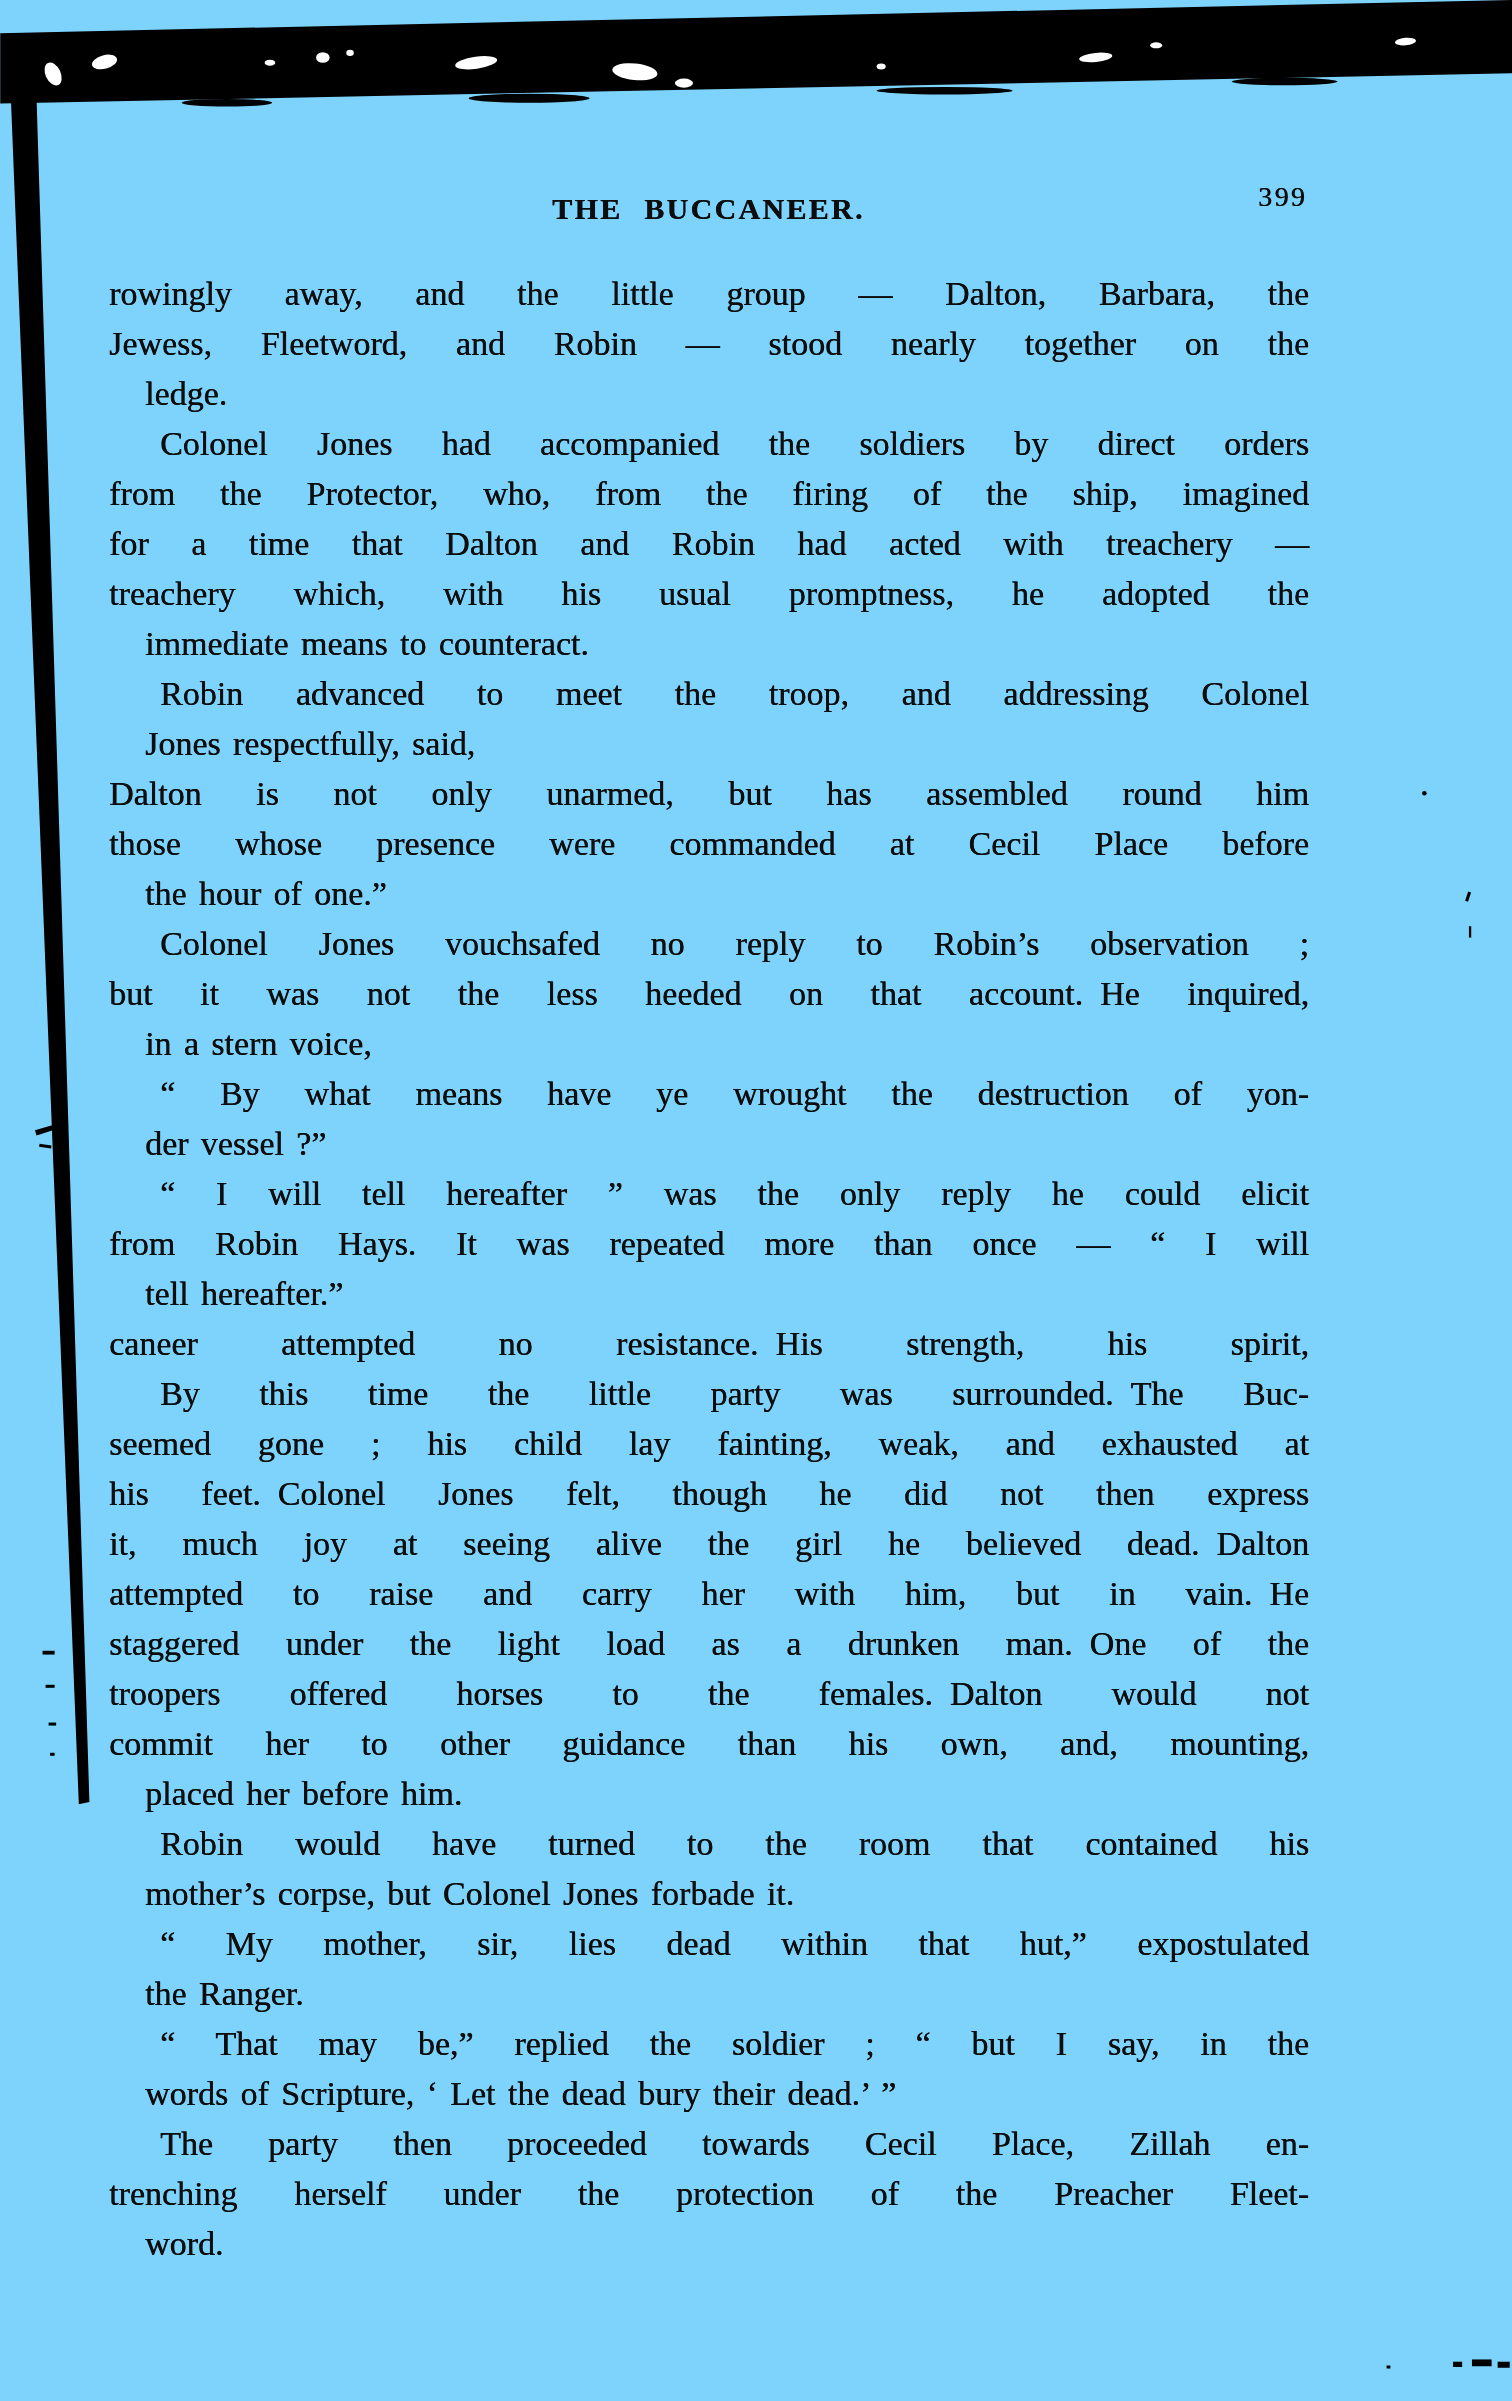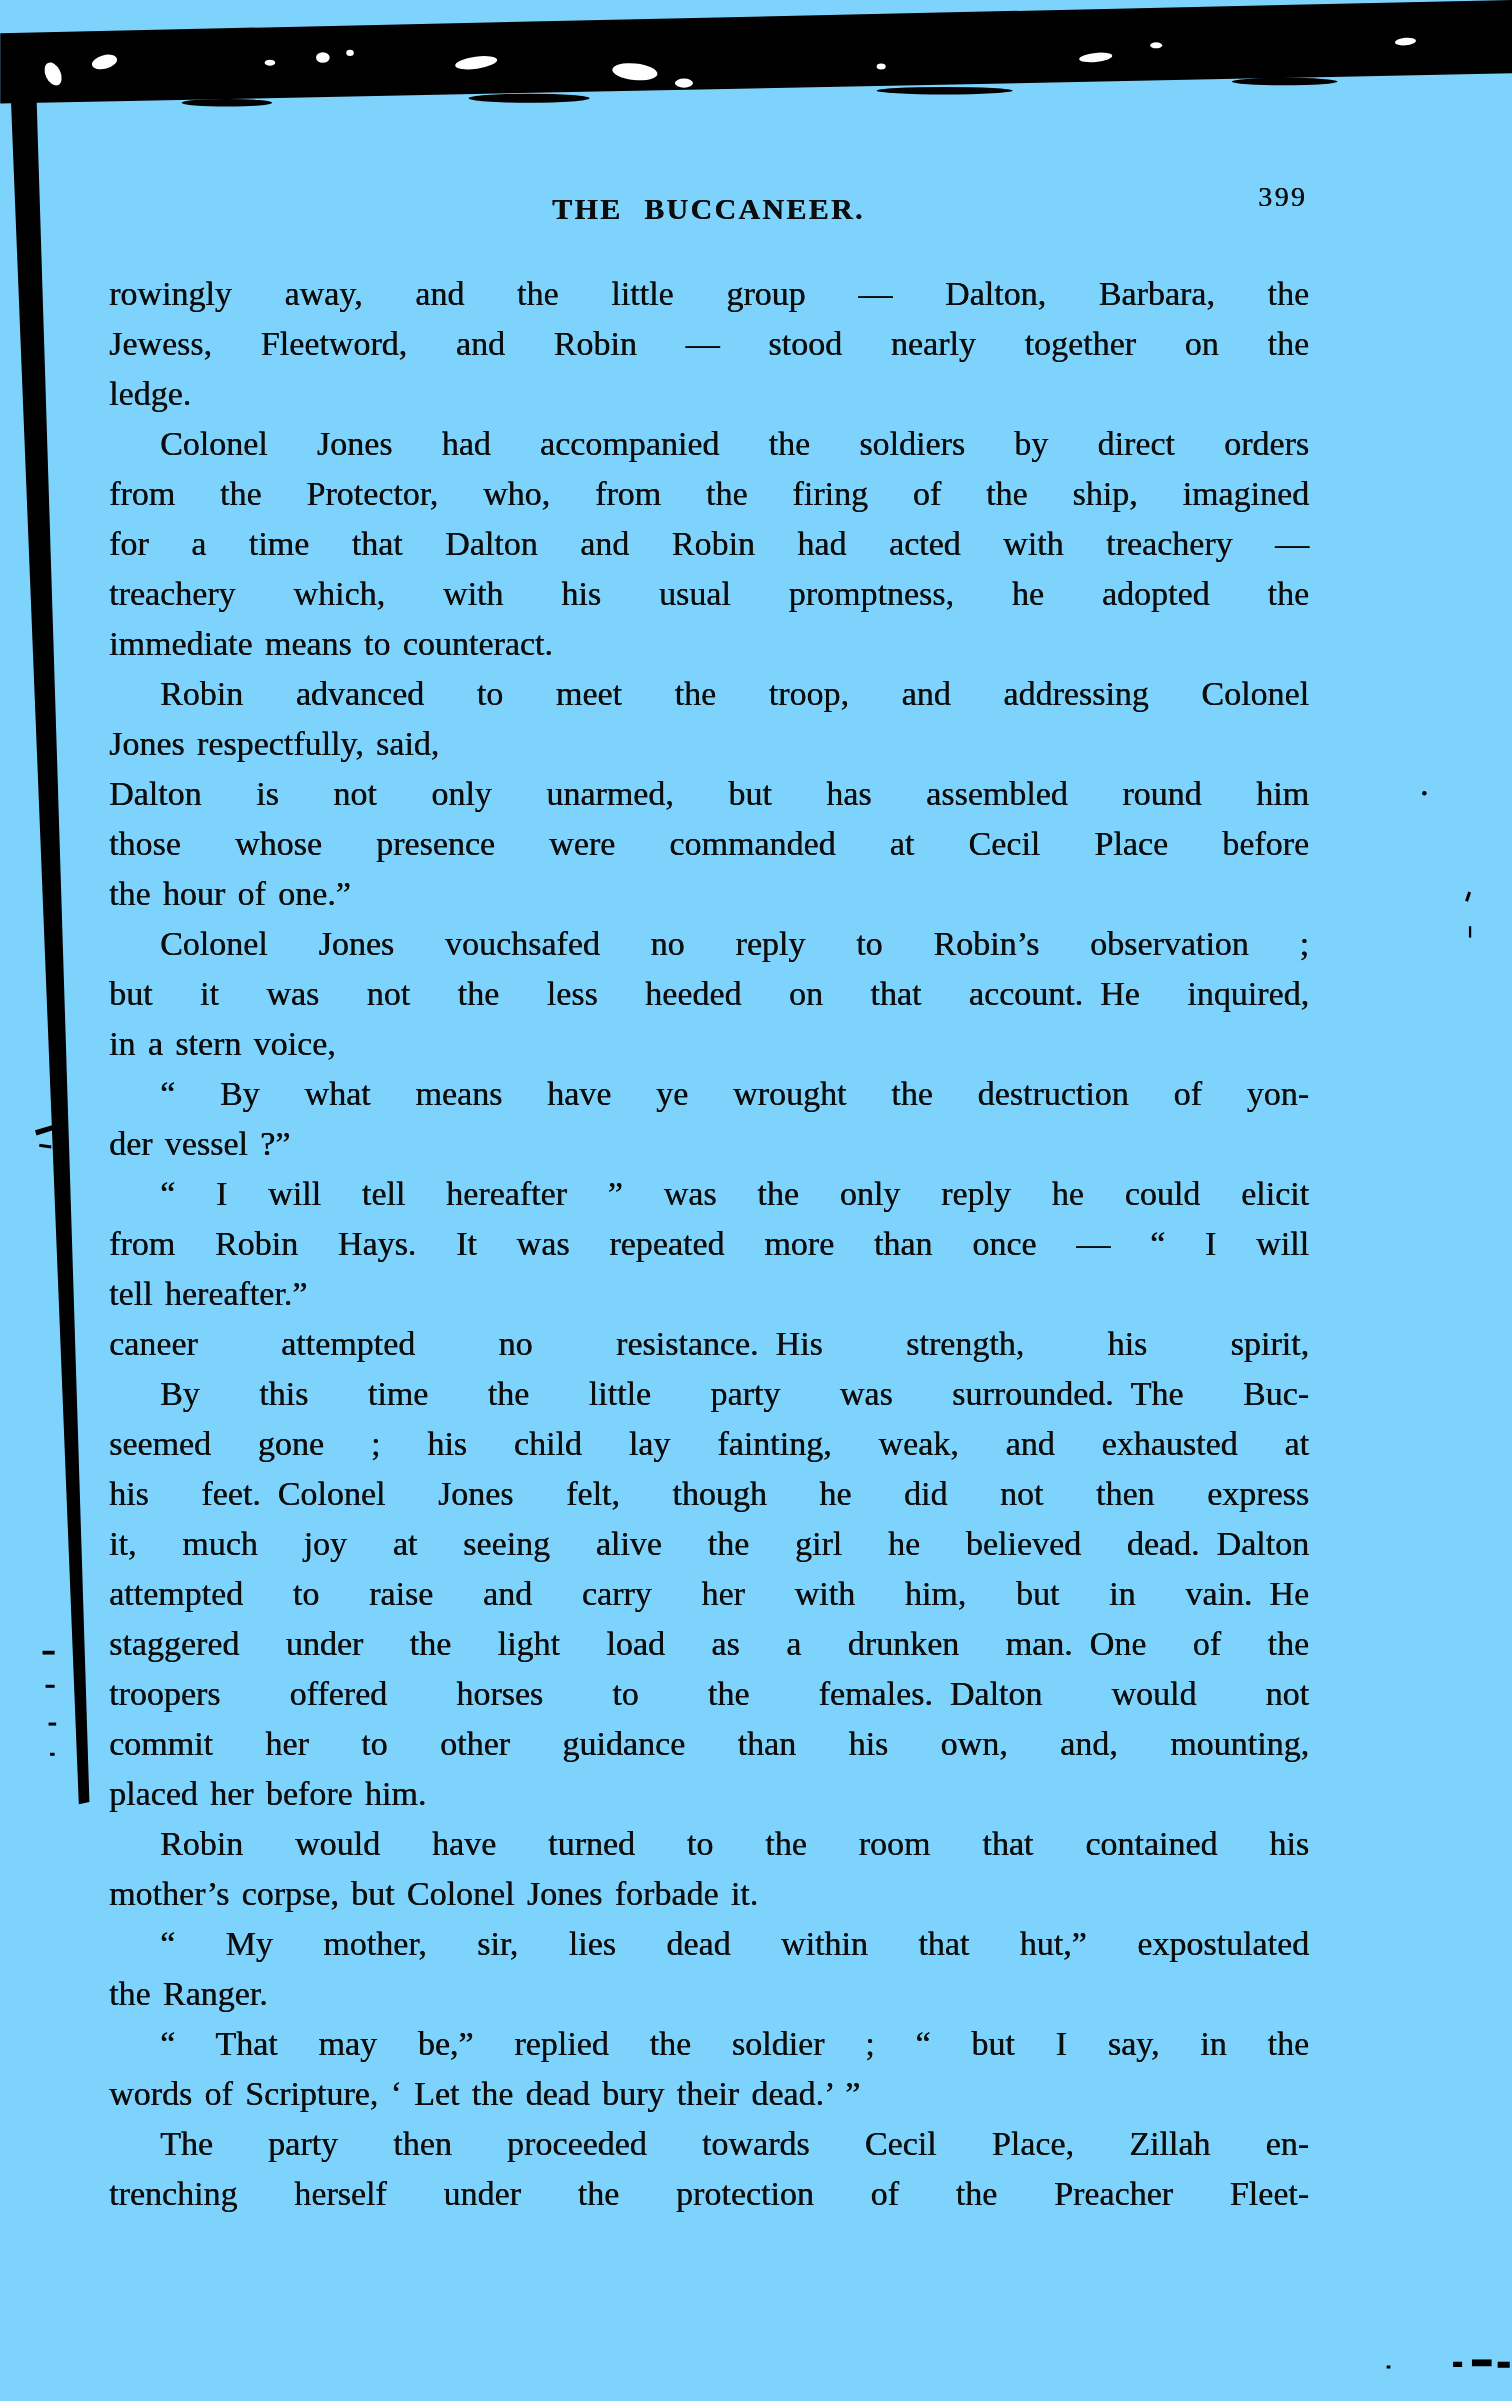--- a/index.html
+++ b/index.html
@@ -64,20 +64,21 @@
     height: 50px;
     text-align: justify;
     text-align-last: justify;
     word-spacing: 3.8px;
     text-shadow: 0.4px 0 0 currentColor;
     white-space: normal;
     overflow: visible;
   }
   .line.end {
     text-align-last: left;
+    margin-left: 36px;
   }
   .line.indent {
     text-indent: 51px;
   }
 </style>
 </head>
 <body>
 
 <div class="page">
 
@@ -160,16 +161,17 @@
       <div class="line">commit her to other guidance than his own, and, mounting,</div>
       <div class="line end">placed her before him.</div>
       <div class="line indent">Robin would have turned to the room that contained his</div>
       <div class="line end">mother’s corpse, but Colonel Jones forbade it.</div>
       <div class="line indent">“ My mother, sir, lies dead within that hut,” expostulated</div>
       <div class="line end">the Ranger.</div>
       <div class="line indent">“ That may be,” replied the soldier ; “ but I say, in the</div>
       <div class="line end">words of Scripture, ‘ Let the dead bury their dead.’ ”</div>
       <div class="line indent">The party then proceeded towards Cecil Place, Zillah en-</div>
       <div class="line">trenching herself under the protection of the Preacher Fleet-</div>
+      <div class="line end">word.</div>
     </div>
 
 </div>
 
 
 </body></html>

